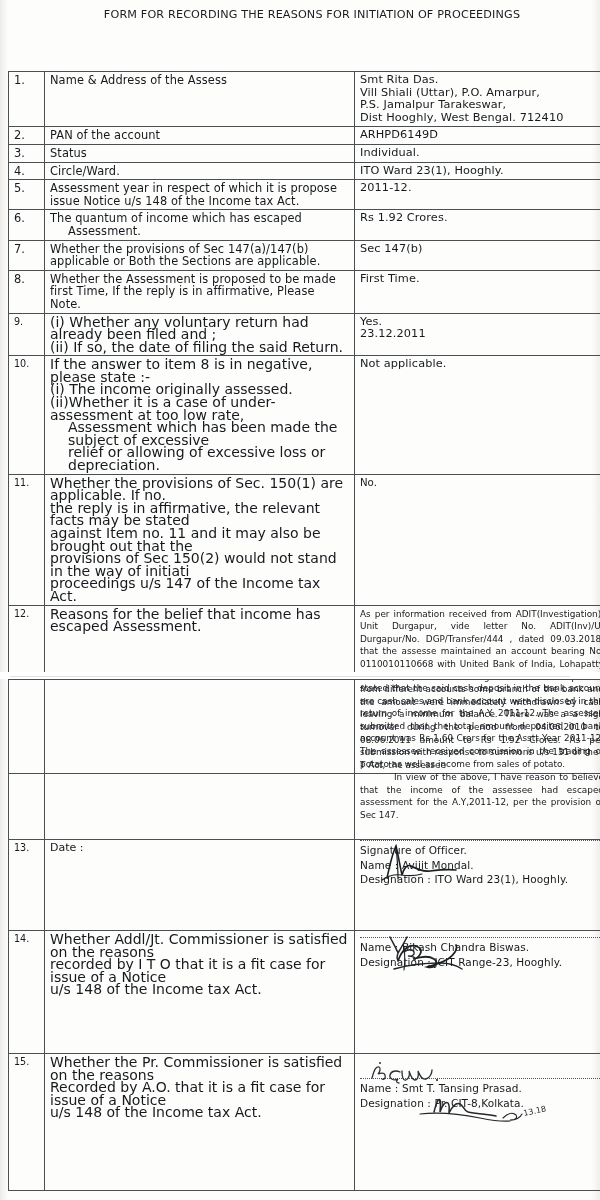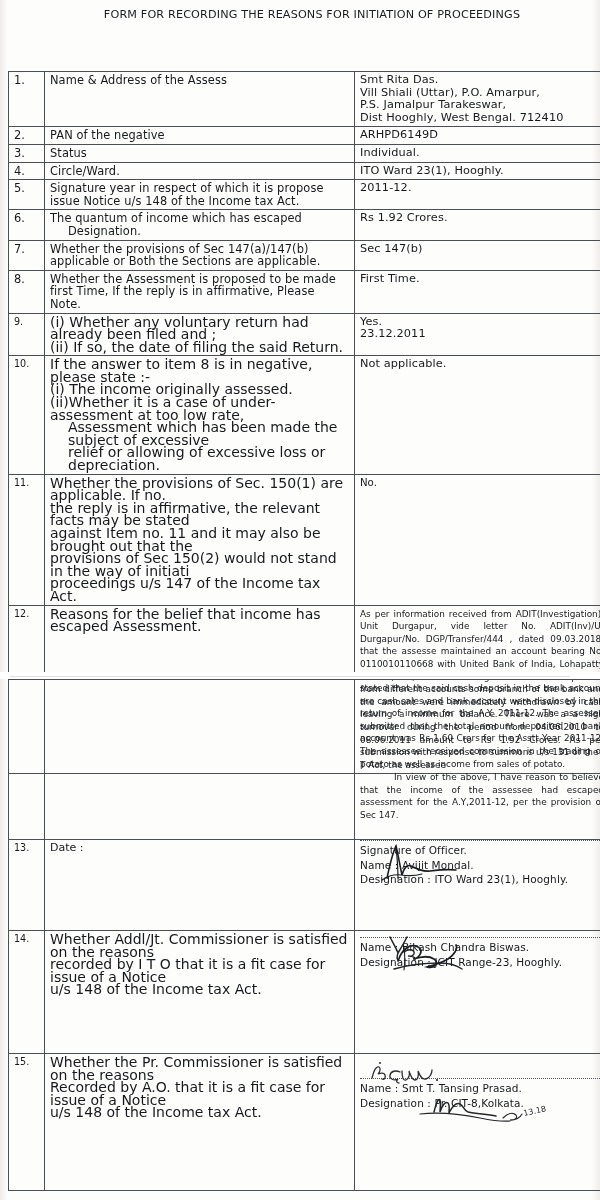--- a/index.html
+++ b/index.html
@@ -146,50 +146,50 @@
         <td class="c-val val">
           <span class="indent1">Smt Rita Das.</span>
           <span class="indent1">Vill Shiali (Uttar), P.O. Amarpur,</span>
           <span class="indent1">P.S. Jamalpur Tarakeswar,</span>
           <span class="indent1">Dist Hooghly, West Bengal. 712410</span>
         </td>
       </tr>
 
       <tr>
         <td class="c-num big-num">2.</td>
-        <td class="c-desc big">PAN of the negative</td>
+        <td class="c-desc big">PAN of the account</td>
         <td class="c-val val">ARHPD6149D</td>
       </tr>
 
       <tr>
         <td class="c-num big-num">3.</td>
         <td class="c-desc big">Status</td>
         <td class="c-val val">Individual.</td>
       </tr>
 
       <tr>
         <td class="c-num big-num">4.</td>
         <td class="c-desc big">Circle/Ward.</td>
         <td class="c-val val">ITO Ward 23(1), Hooghly.</td>
       </tr>
 
       <tr>
         <td class="c-num big-num">5.</td>
         <td class="c-desc big">
-          <span class="indent1 nowrap">Signature year in respect of which it is propose</span>
+          <span class="indent1 nowrap">Assessment year in respect of which it is propose</span>
           <span class="indent1">issue Notice u/s 148 of the Income tax Act.</span>
         </td>
         <td class="c-val val">2011-12.</td>
       </tr>
 
       <tr>
         <td class="c-num big-num">6.</td>
         <td class="c-desc big">
           <span class="indent1">The quantum of income which has escaped</span>
-          <span class="indent3">Designation.</span>
+          <span class="indent3">Assessment.</span>
         </td>
         <td class="c-val val">Rs 1.92 Crores.</td>
       </tr>
 
       <tr>
         <td class="c-num big-num">7.</td>
         <td class="c-desc big">
           <span class="indent1 nowrap">Whether  the  provisions  of  Sec  147(a)/147(b)</span>
           <span class="indent1">applicable or Both the Sections are applicable.</span>
         </td>

